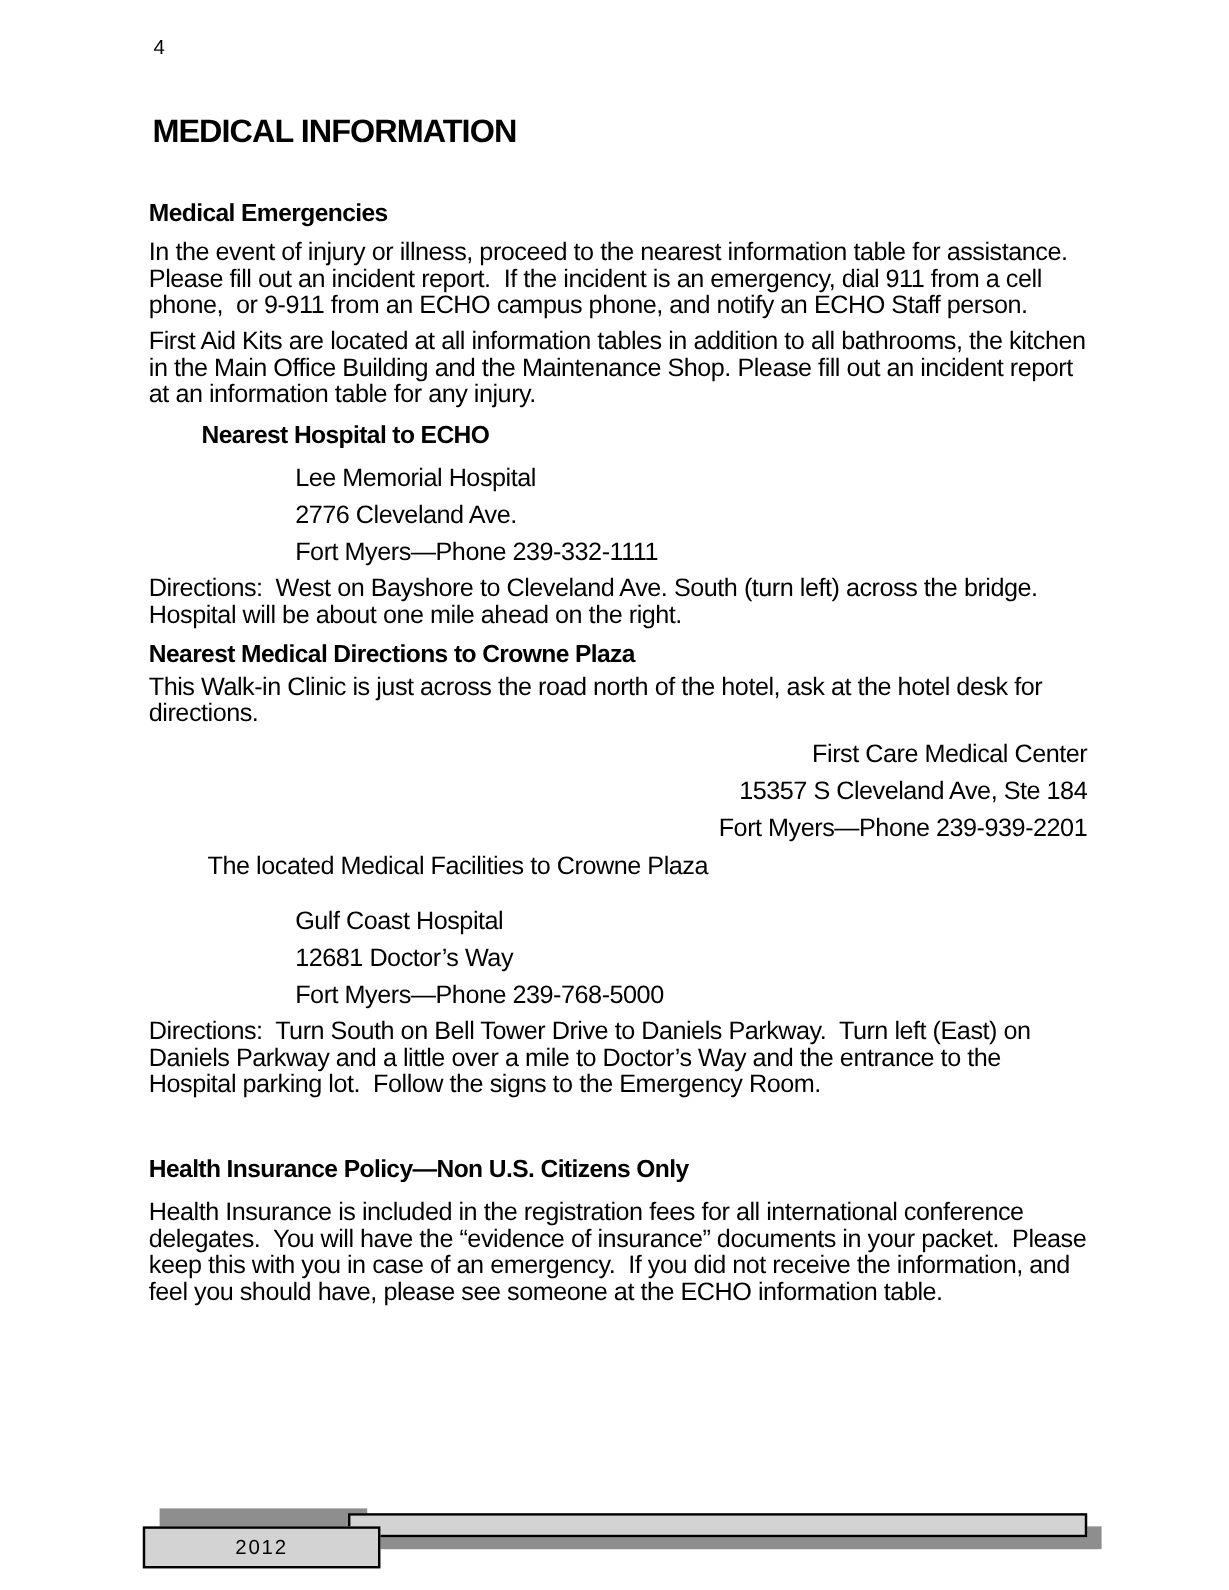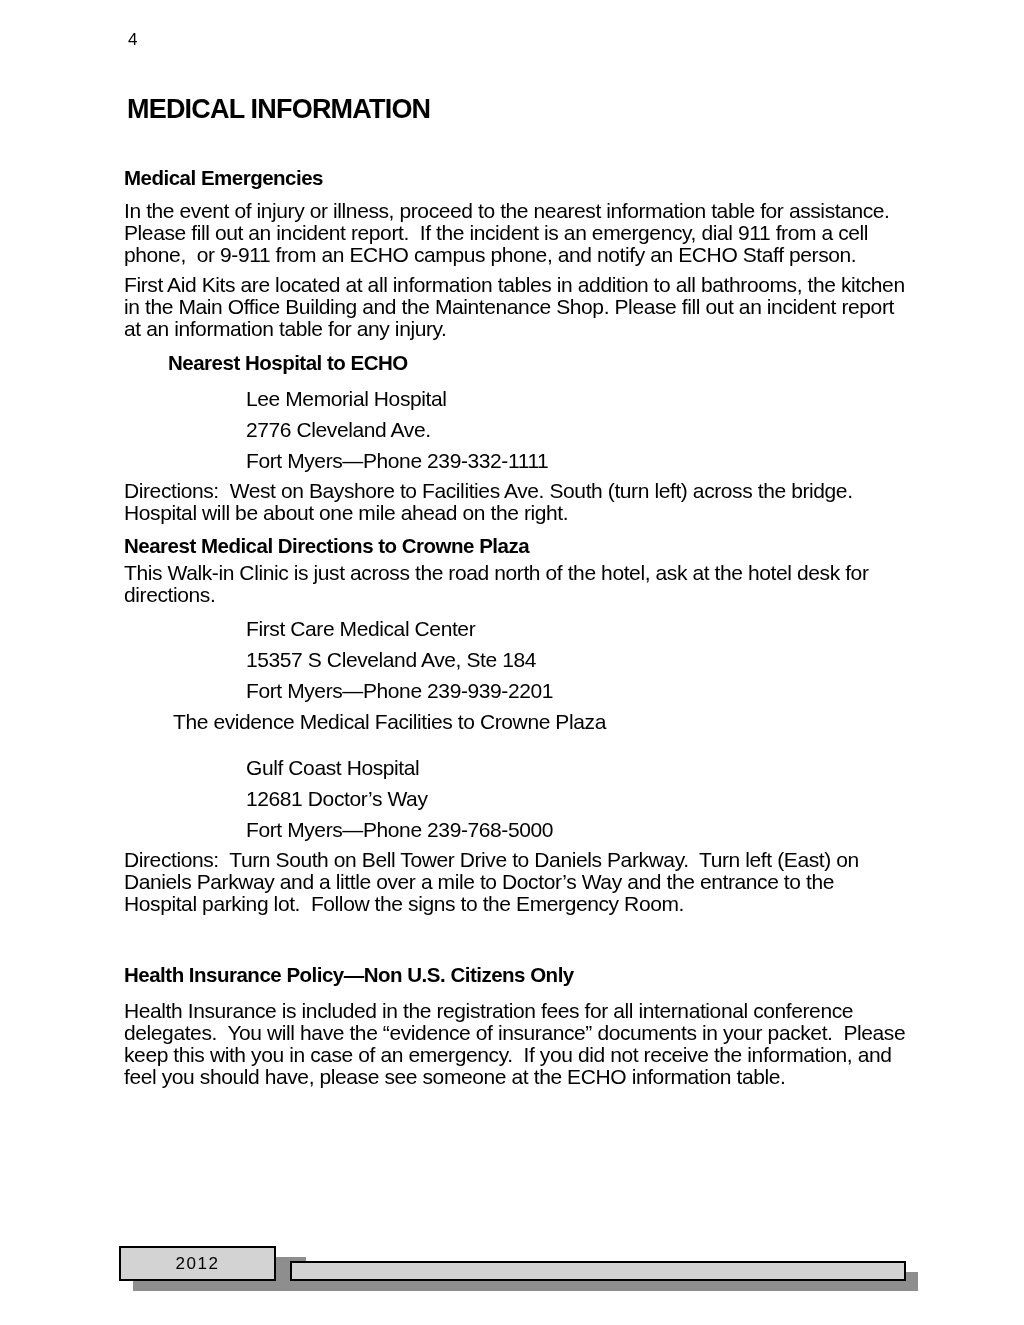--- a/index.html
+++ b/index.html
@@ -51,43 +51,43 @@
     font-weight: normal;
     letter-spacing: -0.4px;
     white-space: pre-wrap;
   }
   .p1 { margin-top: 9px; }
   .p2 { margin-top: 8px; }
   .intro { margin-top: 3px; }
   .dir { margin-top: 8px; }
   .addr { margin-left: 122px; }
   .addr-1 { margin-top: 12px; }
-  .addr-2 { margin-top: 12px; }
+  .addr-2 { margin-top: 12px; text-align: right; }
   .addr-3 { margin-top: 24px; }
   .addr p + p { margin-top: 9px; }
   .subhead { margin-top: 9px; margin-left: 49px; }
   .p-ins { margin-top: 12px; }
 
   
   .f-shadow-tab {
     position: absolute; left: 133px; top: 1257px;
     width: 173px; height: 34px; background: #8e8e8e;
   }
   .f-shadow-bar {
     position: absolute; left: 306px; top: 1272px;
     width: 612px; height: 19px; background: #8e8e8e;
   }
   .f-bar {
     position: absolute; left: 290px; top: 1261px;
     width: 616px; height: 20px;
     background: #d3d3d3; border: 2px solid #000000;
   }
   .f-tab {
-    position: absolute; left: 119px; top: 1246px;
-    width: 157px; height: 35px;
+    position: absolute; left: 119px; top: 1272px;
+    width: 198px; height: 35px;
     background: #d3d3d3; border: 2px solid #000000;
     display: flex; align-items: center; justify-content: center;
   }
   .f-tab span {
     font-size: 17px;
     letter-spacing: 1.5px;
     font-weight: normal;
   }
 </style>
 </head>
@@ -106,32 +106,32 @@
       <p class="body-text p2">First Aid Kits are located at all information tables in addition to all bathrooms, the kitchen in the Main Office Building and the Maintenance Shop. Please fill out an incident report at an information table for any injury.</p>
     </section>
 
     <section>
       <h2 class="h2-2">Nearest Hospital to ECHO</h2>
       <div class="addr addr-1">
         <p class="body-text">Lee Memorial Hospital</p>
         <p class="body-text">2776 Cleveland Ave.</p>
         <p class="body-text">Fort Myers—Phone 239-332-1111</p>
       </div>
-      <p class="body-text dir">Directions:  West on Bayshore to Facilities Ave. South (turn left) across the bridge.  Hospital will be about one mile ahead on the right.</p>
+      <p class="body-text dir">Directions:  West on Bayshore to Cleveland Ave. South (turn left) across the bridge.  Hospital will be about one mile ahead on the right.</p>
     </section>
 
     <section>
       <h2 class="h2-3">Nearest Medical Directions to Crowne Plaza</h2>
       <p class="body-text intro">This Walk-in Clinic is just across the road north of the hotel, ask at the hotel desk for directions.</p>
       <div class="addr addr-2">
         <p class="body-text">First Care Medical Center</p>
         <p class="body-text">15357 S Cleveland Ave, Ste 184</p>
         <p class="body-text">Fort Myers—Phone 239-939-2201</p>
       </div>
-      <p class="body-text subhead">The evidence Medical Facilities to Crowne Plaza</p>
+      <p class="body-text subhead">The located Medical Facilities to Crowne Plaza</p>
       <div class="addr addr-3">
         <p class="body-text">Gulf Coast Hospital</p>
         <p class="body-text">12681 Doctor’s Way</p>
         <p class="body-text">Fort Myers—Phone 239-768-5000</p>
       </div>
       <p class="body-text dir">Directions:  Turn South on Bell Tower Drive to Daniels Parkway.  Turn left (East) on Daniels Parkway and a little over a mile to Doctor’s Way and the entrance to the Hospital parking lot.  Follow the signs to the Emergency Room.</p>
     </section>
 
     <section>
       <h2 class="h2-4">Health Insurance Policy—Non U.S. Citizens Only</h2>

